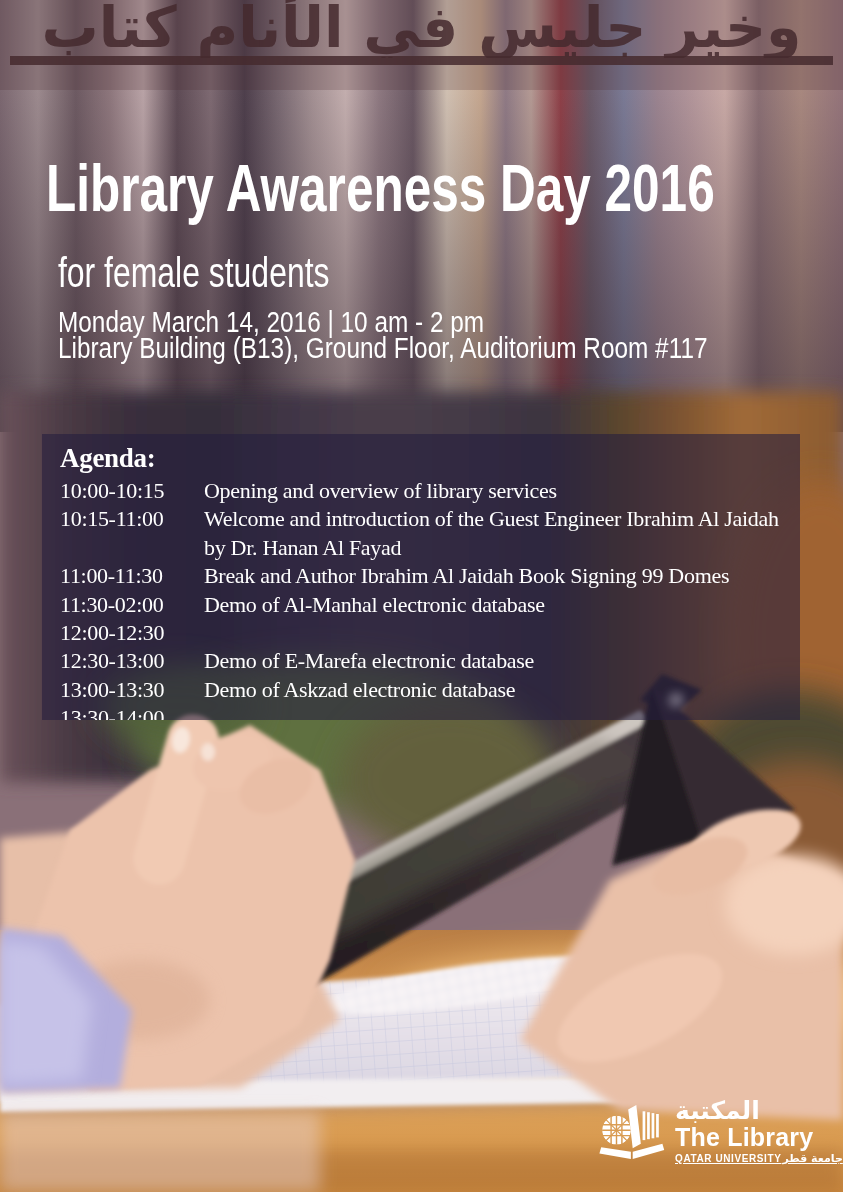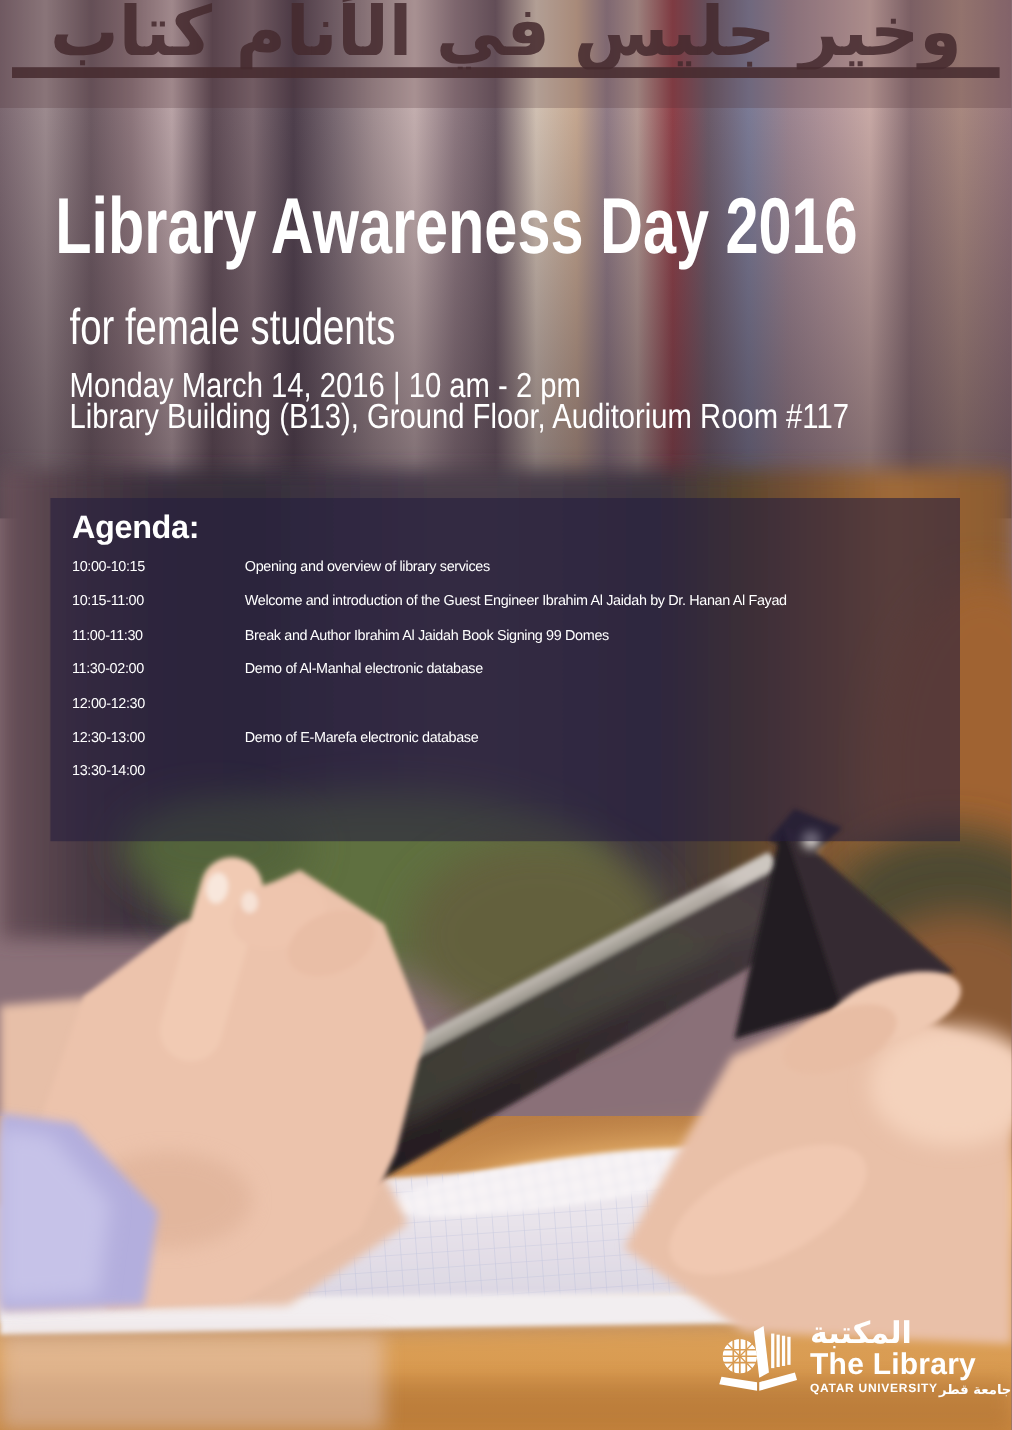--- a/index.html
+++ b/index.html
@@ -33,40 +33,40 @@
     font-size:42px;font-weight:normal;white-space:nowrap;
     transform:scaleX(.76);transform-origin:left top;
   }
   .dateloc{
     position:absolute;left:58px;top:309px;z-index:3;color:#fff;
     font-size:29px;line-height:26px;font-weight:normal;
     transform:scaleX(.84);transform-origin:left top;white-space:nowrap;
   }
   
   .agenda{
-    position:absolute;left:42px;top:415px;width:758px;height:286px;z-index:3;
+    position:absolute;left:42px;top:434px;width:758px;height:286px;z-index:3;
     background:rgba(36,30,62,.58);color:#fff;box-sizing:border-box;
-    padding:9px 0 4px 18px;overflow:hidden;
+    padding:9px 0 4px 18px;overflow:hidden;font-family:Liberation Serif, serif;
   }
   .agenda-heading{font-size:27px;font-weight:bold;line-height:31px;margin-bottom:3px;letter-spacing:-.3px;}
   .agenda-row{display:grid;grid-template-columns:144px 1fr;}
   .agenda-time,.agenda-activity{
-    font-size:12px;line-height:28.4px;letter-spacing:-.3px;font-weight:normal;
+    font-size:22px;line-height:28.4px;letter-spacing:-.3px;font-weight:normal;
   }
   .agenda-activity{padding-right:6px;}
   
   .logo{
     position:absolute;left:594px;top:1098px;z-index:3;display:flex;align-items:flex-start;
     color:#fff;
   }
   .logo-icon{width:72px;height:60px;margin-top:4px;}
   .logo-text{margin-left:9px;line-height:1;}
   .logo-ar{font-family:"DejaVu Sans",sans-serif;font-size:25px;font-weight:bold;direction:rtl;text-align:left;margin:0 0 2px 0;}
   .logo-en{font-size:25px;font-weight:bold;letter-spacing:.2px;margin:0 0 3px 0;}
-  .logo-univ{font-size:10px;font-weight:bold;letter-spacing:.6px;white-space:nowrap;display:flex;align-items:flex-start;}
+  .logo-univ{font-size:10px;font-weight:bold;letter-spacing:.6px;white-space:nowrap;display:flex;align-items:flex-end;text-decoration:underline;}
   .logo-univ-ar{font-family:"DejaVu Sans",sans-serif;font-size:11px;font-weight:bold;letter-spacing:0;direction:rtl;margin-left:1px;}
 </style>
 </head>
 <body>
 
 <svg class="photo" viewBox="0 0 843 1192" preserveAspectRatio="none" aria-hidden="true">
   <defs>
     <linearGradient id="shelfTop" x1="0" y1="0" x2="1" y2="0">
       <stop offset="0" stop-color="#7b6770"></stop>
         <stop offset=".045" stop-color="#9c8a8e"></stop>
@@ -247,20 +247,24 @@
     <div class="agenda-activity">Demo of Al-Manhal electronic database</div>
   </div>
   <div class="agenda-row">
     <div class="agenda-time">12:00-12:30</div>
   </div>
   <div class="agenda-row">
     <div class="agenda-time">12:30-13:00</div>
     <div class="agenda-activity">Demo of E-Marefa electronic database</div>
   </div>
   <div class="agenda-row">
+    <div class="agenda-time">13:00-13:30</div>
+    <div class="agenda-activity">Demo of  Askzad electronic database</div>
+  </div>
+  <div class="agenda-row">
     <div class="agenda-time">13:30-14:00</div>
   </div>
 </div>
 
 <div class="logo">
   <svg class="logo-icon" viewBox="0 0 80 66" aria-hidden="true">
     <defs>
       <mask id="latt">
         <circle cx="25" cy="31" r="16" fill="#fff"></circle>
         <path d="M9 25h32M9 31h32M9 37h32M19 15v32M25 15v32M31 15v32" stroke="#000" stroke-width="1.6"></path>

